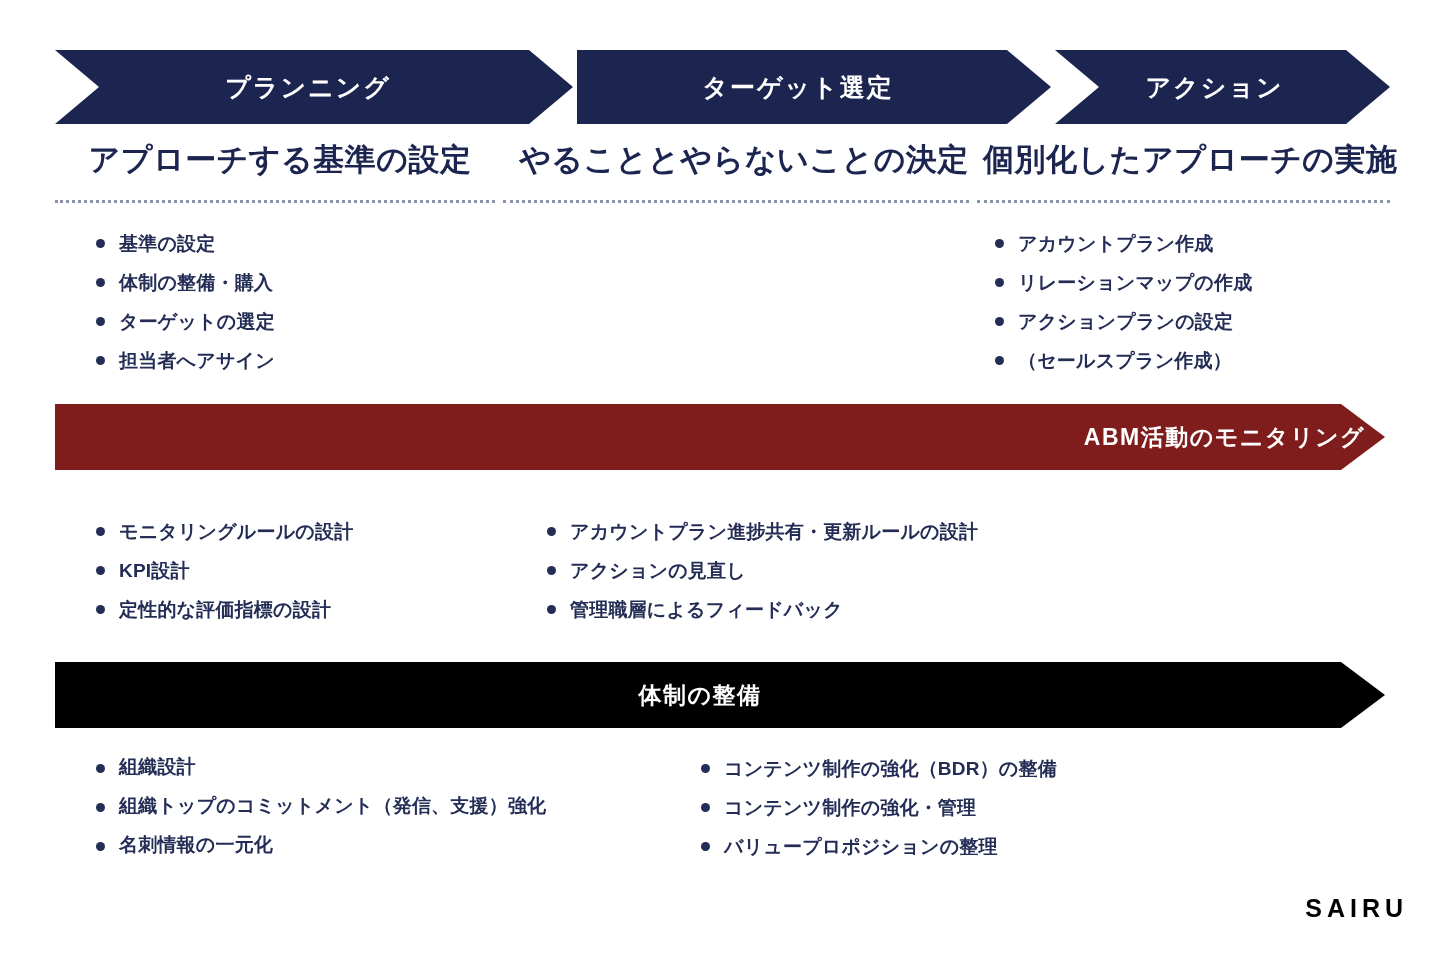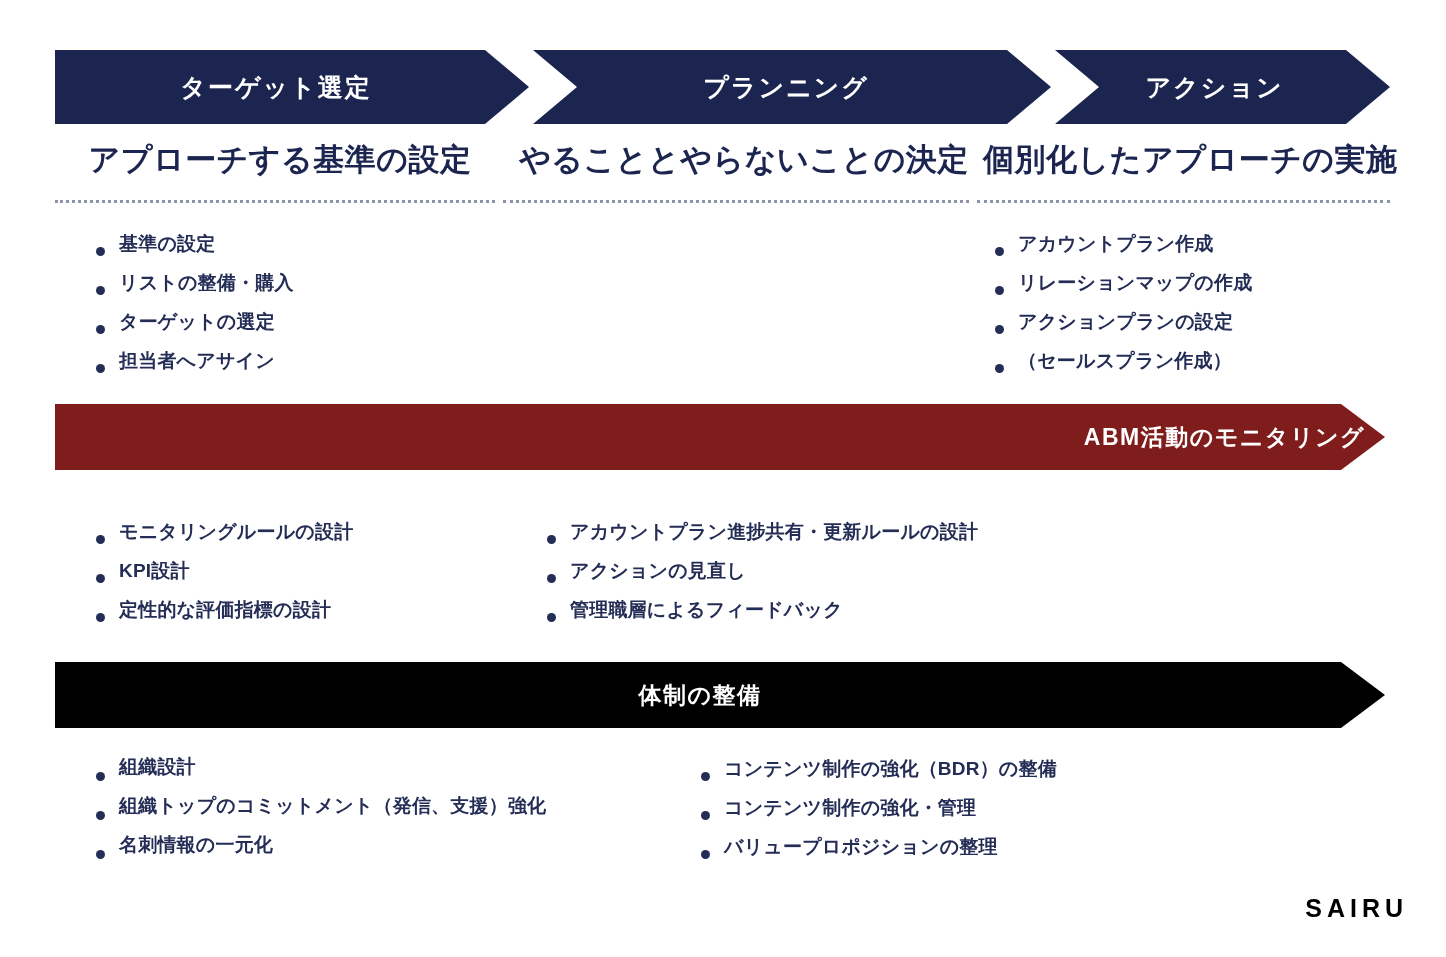--- a/index.html
+++ b/index.html
@@ -112,21 +112,21 @@
   .phase-col.c3 { width: 450px; }
 
   
   ul.blist {
     list-style: none;
     margin: 0;
     padding: 0;
   }
   ul.blist li {
     display: flex;
-    align-items: center;
+    align-items: flex-start;
     font-size: 19px;
     font-weight: 700;
     color: #242d55;
     line-height: 39px;
     white-space: nowrap;
     letter-spacing: 0.2px;
   }
   ul.blist li .dot {
     width: 9px;
     height: 9px;
@@ -201,25 +201,25 @@
     color: #000000;
     line-height: 1;
   }
 </style>
 </head>
 <body>
 
 <div class="canvas">
 
   <div class="phase-bar">
+    <div class="phase-seg seg2">
+      <span class="phase-label">プランニング</span>
+    </div>
     <div class="phase-seg seg1">
       <span class="phase-label">ターゲット選定</span>
-    </div>
-    <div class="phase-seg seg2">
-      <span class="phase-label">プランニング</span>
     </div>
     <div class="phase-seg seg3">
       <span class="phase-label">アクション</span>
     </div>
   </div>
 
   <div class="subhead-row">
     <div class="subhead c1">アプローチする基準の設定</div>
     <div class="subhead c2">やることとやらないことの決定</div>
     <div class="subhead c3">個別化したアプローチの実施</div>
@@ -233,21 +233,21 @@
 
   <div class="phase-cols">
     <div class="phase-col c1">
       <ul class="blist">
         <li>
             <span class="dot"></span>
             <span class="txt">基準の設定</span>
           </li>
         <li>
             <span class="dot"></span>
-            <span class="txt">リストの整備・購入</span>
+            <span class="txt">体制の整備・購入</span>
           </li>
         <li>
             <span class="dot"></span>
             <span class="txt">ターゲットの選定</span>
           </li>
         <li>
             <span class="dot"></span>
             <span class="txt">担当者へアサイン</span>
           </li>
       </ul>

